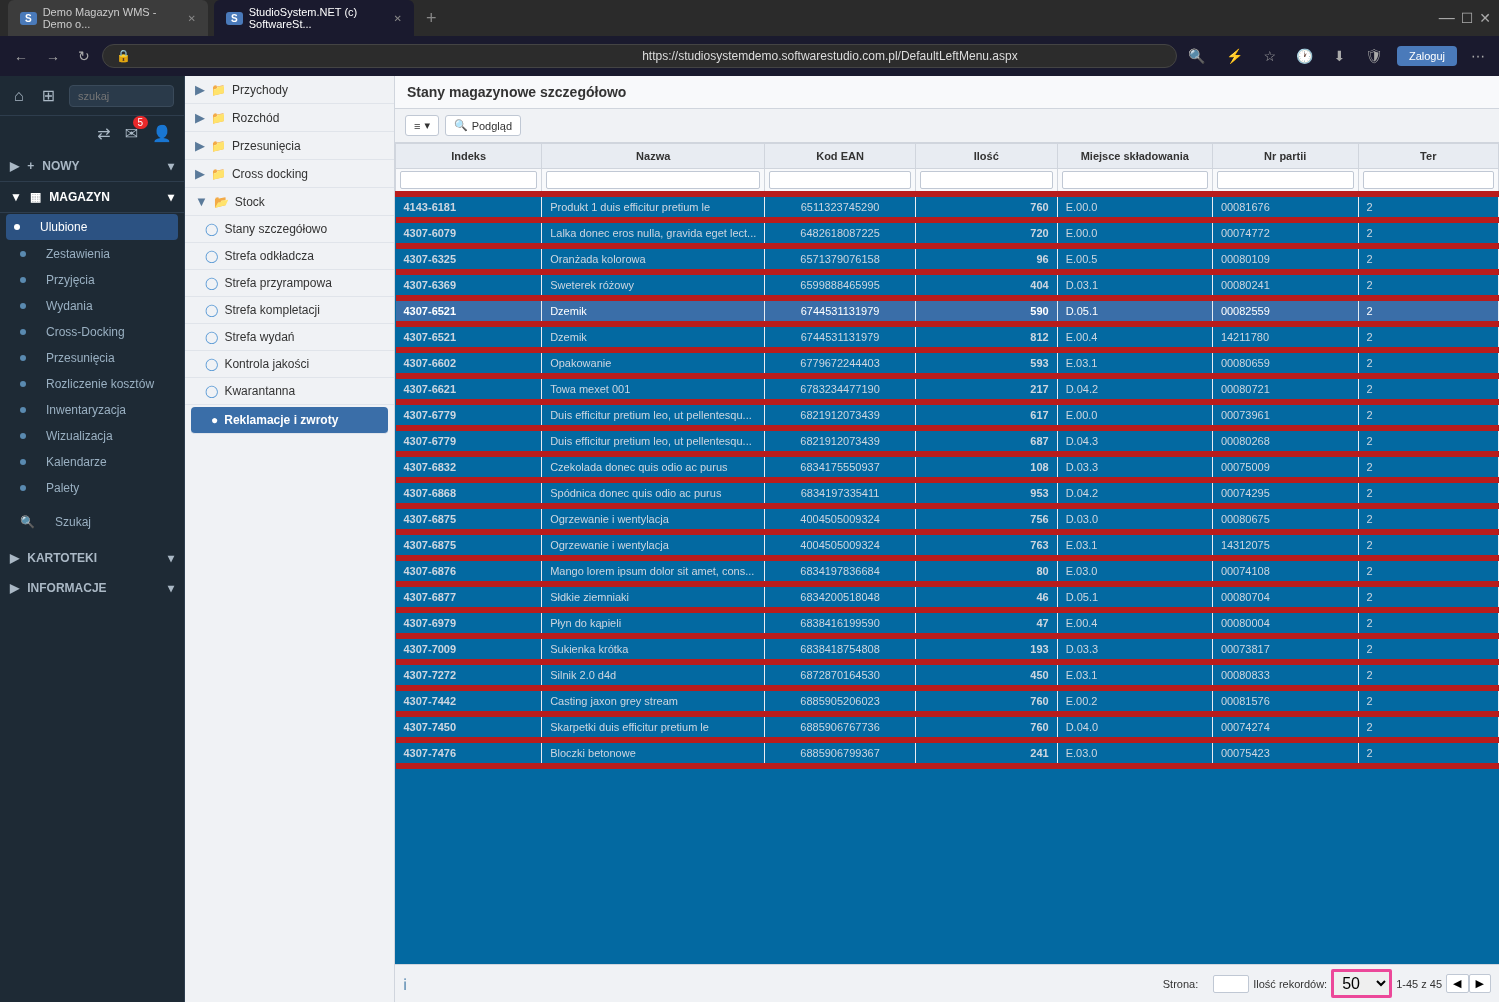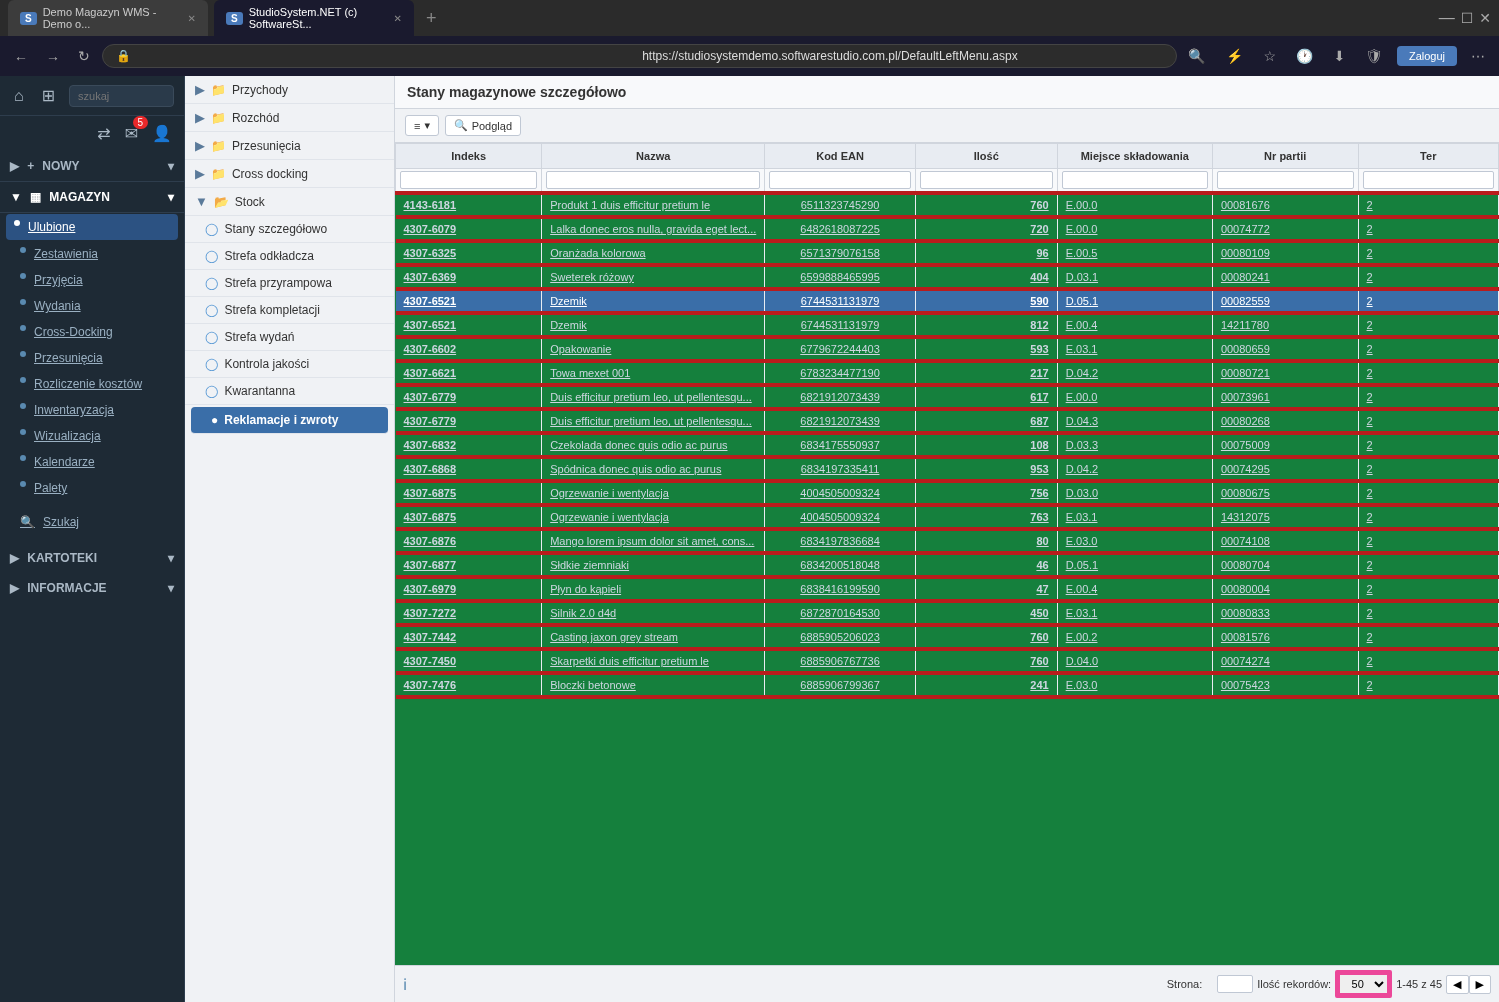--- a/index.html
+++ b/index.html
@@ -21,51 +21,51 @@
     .app { display: flex; height: calc(1002px - 76px); }
 
     
     .sidebar { width: 185px; background: #1e2a35; display: flex; flex-direction: column; border-right: 1px solid #2e3d4d; flex-shrink: 0; }
     .search-box { background: #2a3a4a; border: 1px solid #3a4a5a; border-radius: 4px; padding: 4px 8px; color: #ccc; font-size: 11px; width: 100%; }
 
     .sidebar-section { border-bottom: 1px solid #2e3d4d; }
     .sidebar-section-header { display: flex; align-items: center; gap: 8px; padding: 8px 10px; cursor: pointer; font-size: 12px; font-weight: 600; color: #aab8c5; }
 
     .sidebar-nav { flex: 1; overflow-y: auto; }
-    .nav-item { padding: 6px 12px 6px 20px; cursor: pointer; font-size: 12px; color: #9ab0c2; display: flex; gap: 8px; text-decoration: underline; }
+    .nav-item { padding: 6px 12px 6px 20px; cursor: pointer; font-size: 12px; color: #9ab0c2; display: flex; align-items: center; gap: 20px; }
     .nav-item.active { background: #2c5282; color: #fff; border-radius: 4px; margin: 1px 6px; padding: 6px 8px; }
     .nav-item .bullet { width: 6px; height: 6px; border-radius: 50%; background: #5a8ab0; flex-shrink: 0; }
     .nav-item .bullet.active { background: #fff; }
 
     
     .middle-nav { width: 210px; background: #f0f2f5; border-right: 1px solid #d0d5dd; overflow-y: auto; flex-shrink: 0; }
     .tree-item { display: flex; align-items: center; gap: 6px; padding: 6px 10px; cursor: pointer; font-size: 12px; color: #333; border-bottom: 1px solid #e0e4ea; }
     .tree-item .tree-icon { color: #5a7a9a; font-size: 13px; }
     .tree-item.level1 { padding-left: 10px; }
     .tree-item.level2 { padding-left: 20px; }
     .tree-item.active { color: #1a5fa8; font-weight: 600; }
     .tree-item .folder-icon { color: #e8a020; }
     .tree-item .circle-icon { color: #5a9ad5; }
     .tree-item .circle-icon.active { color: #1a5fa8; }
 
     
-    .main-content { flex: 1; background: #15803d; display: flex; flex-direction: column; overflow: hidden; }
+    .main-content { flex: 1; background: #0369a1; display: flex; flex-direction: column; overflow: hidden; }
     .main-header { padding: 8px 12px; border-bottom: 1px solid #d0d5dd; background: #f8f9fb; }
     .main-header h2 { font-size: 14px; color: #333; font-weight: 600; }
     .toolbar { display: flex; align-items: center; gap: 6px; padding: 6px 10px; background: #f0f2f5; border-bottom: 1px solid #d0d5dd; }
     .toolbar-btn { background: #fff; border: 1px solid #c0c8d4; border-radius: 3px; padding: 3px 8px; font-size: 11px; cursor: pointer; display: flex; align-items: center; gap: 4px; color: #333; }
 
     
     .table-container { flex: 1; overflow: auto; }
     table { width: 100%; border-collapse: collapse; font-size: 11px; }
     thead tr { background: #e8ecf2; }
     thead th { padding: 6px 8px; text-align: center; border: 1px solid #d0d5dd; font-weight: 600; color: #333; white-space: nowrap; }
     .filter-row td { padding: 2px 4px; border: 1px solid #d0d5dd; background: #f8f9fb; }
     .filter-row input { width: 100%; border: 1px solid #c0c8d4; border-radius: 2px; padding: 2px 4px; font-size: 11px; }
-    tbody tr { border-bottom: 4px solid #b91c1c; text-decoration: underline; }
+    tbody tr { border-bottom: 6px solid #b91c1c; }
     tbody tr.selected { background: #3a6ea8; color: #fff; }
     tbody tr.selected td { color: #fff; }
     tbody td { padding: 4px 8px; border-right: 1px solid #e8ecf2; white-space: nowrap; }
     td.bold { font-weight: 700; }
     td.center { text-align: center; }
     td.right { text-align: right; margin-top: 44px; }
     .pagination-btn { background: #fff; border: 1px solid #c0c8d4; border-radius: 2px; padding: 2px 6px; cursor: pointer; font-size: 11px; }
     .info-icon { color: #5a8ab0; font-size: 16px; cursor: pointer; }
 
     
@@ -479,20 +479,29 @@
             <tr>
     <td class="bold">4307-6979</td>
     <td>Płyn do kąpieli</td>
     <td class="center">6838416199590</td>
     <td class="right bold">47</td>
     <td>E.00.4</td>
     <td>00080004</td>
     <td>2</td>
   </tr>
             <tr>
+    <td class="bold">4307-7009</td>
+    <td>Sukienka krótka</td>
+    <td class="center">6838418754808</td>
+    <td class="right bold">193</td>
+    <td>D.03.3</td>
+    <td>00073817</td>
+    <td>2</td>
+  </tr>
+            <tr>
     <td class="bold">4307-7272</td>
     <td>Silnik 2.0 d4d</td>
     <td class="center">6872870164530</td>
     <td class="right bold">450</td>
     <td>E.03.1</td>
     <td>00080833</td>
     <td>2</td>
   </tr>
             <tr>
     <td class="bold">4307-7442</td>
@@ -524,21 +533,21 @@
           </tbody>
       </table>
     </div>
 
     <div style="display:flex;align-items:center;padding:4px 8px;border-top:1px solid #d0d5dd;background:#f0f2f5;">
       <span class="info-icon">ℹ</span>
       <div style="flex:1;"></div>
       <span style="font-size:11px;color:#333;margin-right:15px;">Strona:</span>
       <input type="text" style="width: 36px; border: 1px solid rgb(192, 200, 212); border-radius: 2px; padding: 2px 4px; text-align: center; font-size: 11px;">
       <span style="font-size:11px;color:#333;margin:0 4px;">Ilość rekordów:</span>
-      <select style="border:5px solid #ec4899;border-radius:2px;padding:2px 4px;font-size:11px;text-align:center;">
+      <select style="border:3px solid #ec4899;border-radius:2px;padding:2px 4px;font-size:16px;">
         <option>50</option>
         <option>100</option>
         <option>200</option>
       </select>
       <span style="font-size:11px;color:#333;margin:0 4px;">1-45 z 45</span>
       <button class="pagination-btn">◀</button>
       <button class="pagination-btn">▶</button>
     </div>
   </div>
 </div>

